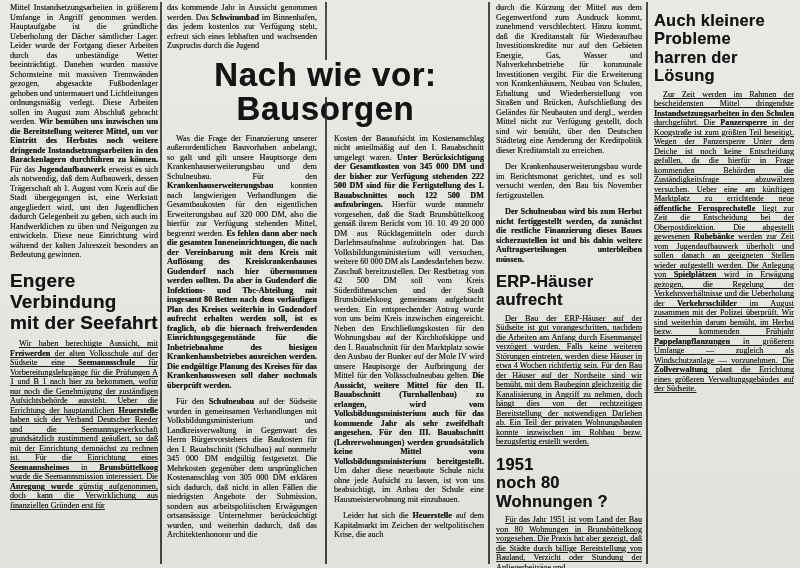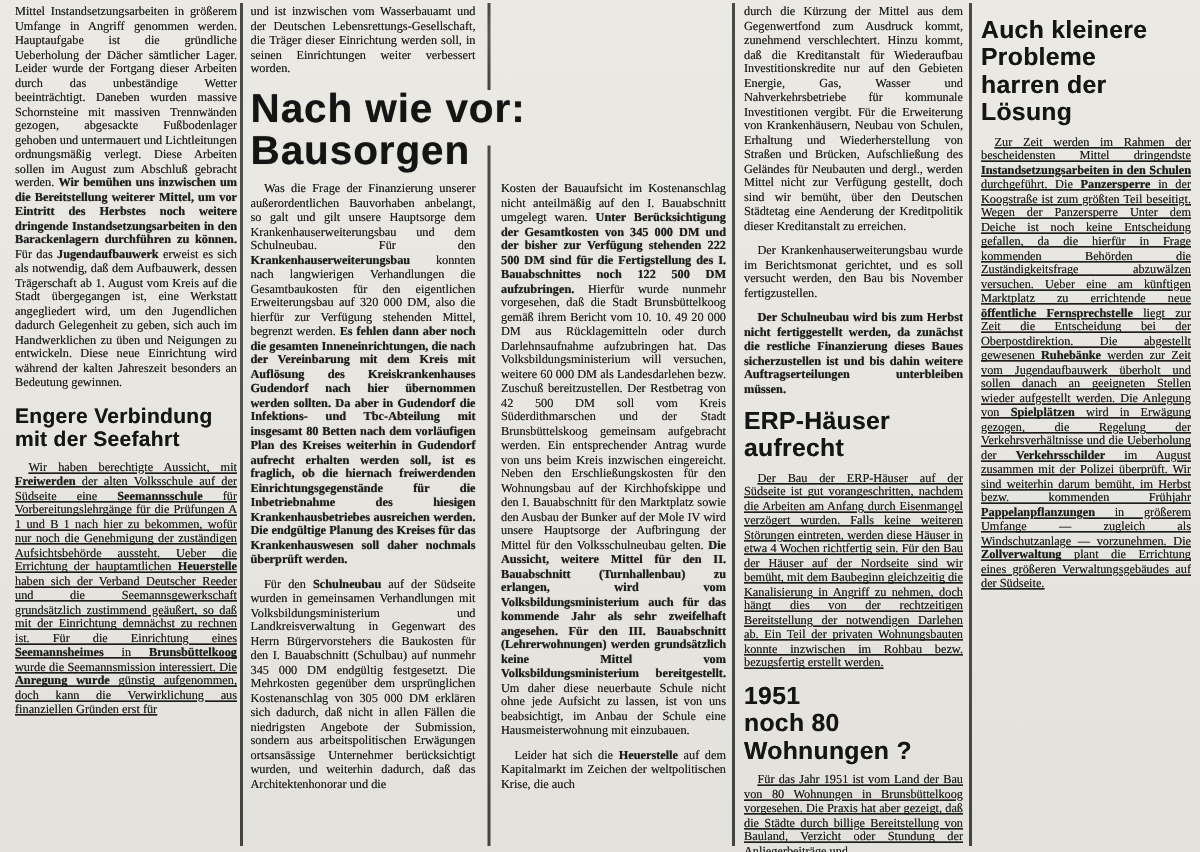--- a/index.html
+++ b/index.html
@@ -33,25 +33,25 @@
   }
   .para.indent { text-indent:9px; }
   .para + .para { margin-top:7px; }
   .headline + .para { margin-top:0;text-decoration:underline; }
   .headline {
     font-family:"Liberation Sans", sans-serif; font-weight:bold;
     text-align:left; color:#151515; line-height:1.12;
     letter-spacing:0.2px; margin:10px 0 6px;
     text-shadow:0 0 0.4px rgba(15,15,15,0.6);
   }
-  .headline.small  { font-size:14px; }
+  .headline.small  { font-size:19px; }
   .headline.medium { font-size:16.5px; margin:8px 0 5px; }
   .main-headline {
     font-family:"Liberation Sans", sans-serif; font-weight:bold;
-    font-size:27px; letter-spacing:0.6px; 
+    font-size:33px; letter-spacing:0.6px; text-align:center;
     color:#141414; margin:7px 0 7px; line-height:1.05;
     text-shadow:0 0 0.5px rgba(10,10,10,0.6);
   }
   .vrule {
     position:absolute; width:1.5px;
     background:linear-gradient(180deg,#2c2c2c 0%, #3d3d3d 40%, #262626 100%);
     opacity:0.85;
   }
   #rule-1  { left:160px; top:2px;  height:562px; }
   #rule-2a { left:325px; top:2px;  height:58px;  }
@@ -67,21 +67,21 @@
 
   <div class="col" id="col1">
       <p class="para">Mittel Instandsetzungsarbeiten in größerem Umfange in Angriff genommen werden. Hauptaufgabe ist die gründliche Ueberholung der Dächer sämtlicher Lager. Leider wurde der Fortgang dieser Arbeiten durch das unbeständige Wetter beeinträchtigt. Daneben wurden massive Schornsteine mit massiven Trennwänden gezogen, abgesackte Fußbodenlager gehoben und untermauert und Lichtleitungen ordnungsmäßig verlegt. Diese Arbeiten sollen im August zum Abschluß gebracht werden. <b>Wir bemühen uns inzwischen um die Bereitstellung weiterer Mittel, um vor Eintritt des Herbstes noch weitere dringende Instandsetzungsarbeiten in den Barackenlagern durchführen zu können.</b> Für das <b>Jugendaufbauwerk</b> erweist es sich als notwendig, daß dem Aufbauwerk, dessen Trägerschaft ab 1. August vom Kreis auf die Stadt übergegangen ist, eine Werkstatt angegliedert wird, um den Jugendlichen dadurch Gelegenheit zu geben, sich auch im Handwerklichen zu üben und Neigungen zu entwickeln. Diese neue Einrichtung wird während der kalten Jahreszeit besonders an Bedeutung gewinnen.</p>
       <h2 class="headline small">Engere Verbindung<br>mit der Seefahrt</h2>
       <p class="para indent">Wir haben berechtigte Aussicht, mit <b>Freiwerden</b> der alten Volksschule auf der Südseite eine <b>Seemannsschule</b> für Vorbereitungslehrgänge für die Prüfungen A 1 und B 1 nach hier zu bekommen, wofür nur noch die Genehmigung der zuständigen Aufsichtsbehörde aussteht. Ueber die Errichtung der hauptamtlichen <b>Heuerstelle</b> haben sich der Verband Deutscher Reeder und die Seemannsgewerkschaft grundsätzlich zustimmend geäußert, so daß mit der Einrichtung demnächst zu rechnen ist. Für die Einrichtung eines <b>Seemannsheimes</b> in <b>Brunsbüttelkoog</b> wurde die Seemannsmission interessiert. Die <b>Anregung wurde</b> günstig aufgenommen, doch kann die Verwirklichung aus finanziellen Gründen erst für</p>
     </div>
 
   <div class="mid">
     <div class="mid-row">
       <div class="half">
-          <p class="para">und ist inzwischen vom Wasserbauamt und der Deutschen Lebensrettungs-Gesellschaft, die Träger dieser Einrichtung werden soll, in seinen Einrichtungen weiter verbessert worden.</p>
+          <p class="para">das kommende Jahr in Aussicht genommen werden. Das <b>Schwimmbad</b> im Binnenhafen, das jedem kostenlos zur Verfügung steht, erfreut sich eines lebhaften und wachsenden Zuspruchs durch die Jugend</p>
         </div>
     </div>
     <h1 class="main-headline">Nach wie vor: Bausorgen</h1>
     <div class="mid-row">
       <div class="half">
           <p class="para indent">Was die Frage der Finanzierung unserer außerordentlichen Bauvorhaben anbelangt, so galt und gilt unsere Hauptsorge dem Krankenhauserweiterungsbau und dem Schulneubau. Für den <b>Krankenhauserweiterungsbau</b> konnten nach langwierigen Verhandlungen die Gesamtbaukosten für den eigentlichen Erweiterungsbau auf 320 000 DM, also die hierfür zur Verfügung stehenden Mittel, begrenzt werden. <b>Es fehlen dann aber noch die gesamten Inneneinrichtungen, die nach der Vereinbarung mit dem Kreis mit Auflösung des Kreiskrankenhauses Gudendorf nach hier übernommen werden sollten. Da aber in Gudendorf die Infektions- und Tbc-Abteilung mit insgesamt 80 Betten nach dem vorläufigen Plan des Kreises weiterhin in Gudendorf aufrecht erhalten werden soll, ist es fraglich, ob die hiernach freiwerdenden Einrichtungsgegenstände für die Inbetriebnahme des hiesigen Krankenhausbetriebes ausreichen werden. Die endgültige Planung des Kreises für das Krankenhauswesen soll daher nochmals überprüft werden.</b></p>
           <p class="para indent">Für den <b>Schulneubau</b> auf der Südseite wurden in gemeinsamen Verhandlungen mit Volksbildungsministerium und Landkreisverwaltung in Gegenwart des Herrn Bürgervorstehers die Baukosten für den I. Bauabschnitt (Schulbau) auf nunmehr 345 000 DM endgültig festgesetzt. Die Mehrkosten gegenüber dem ursprünglichen Kostenanschlag von 305 000 DM erklären sich dadurch, daß nicht in allen Fällen die niedrigsten Angebote der Submission, sondern aus arbeitspolitischen Erwägungen ortsansässige Unternehmer berücksichtigt wurden, und weiterhin dadurch, daß das Architektenhonorar und die</p>
         </div>
       <div class="half">
           <p class="para">Kosten der Bauaufsicht im Kostenanschlag nicht anteilmäßig auf den I. Bauabschnitt umgelegt waren. <b>Unter Berücksichtigung der Gesamtkosten von 345 000 DM und der bisher zur Verfügung stehenden 222 500 DM sind für die Fertigstellung des I. Bauabschnittes noch 122 500 DM aufzubringen.</b> Hierfür wurde nunmehr vorgesehen, daß die Stadt Brunsbüttelkoog gemäß ihrem Bericht vom 10. 10. 49 20 000 DM aus Rücklagemitteln oder durch Darlehnsaufnahme aufzubringen hat. Das Volksbildungsministerium will versuchen, weitere 60 000 DM als Landesdarlehen bezw. Zuschuß bereitzustellen. Der Restbetrag von 42 500 DM soll vom Kreis Süderdithmarschen und der Stadt Brunsbüttelskoog gemeinsam aufgebracht werden. Ein entsprechender Antrag wurde von uns beim Kreis inzwischen eingereicht. Neben den Erschließungskosten für den Wohnungsbau auf der Kirchhofskippe und den I. Bauabschnitt für den Marktplatz sowie den Ausbau der Bunker auf der Mole IV wird unsere Hauptsorge der Aufbringung der Mittel für den Volksschulneubau gelten. <b>Die Aussicht, weitere Mittel für den II. Bauabschnitt (Turnhallenbau) zu erlangen, wird vom Volksbildungsministerium auch für das kommende Jahr als sehr zweifelhaft angesehen. Für den III. Bauabschnitt (Lehrerwohnungen) werden grundsätzlich keine Mittel vom Volksbildungsministerium bereitgestellt.</b> Um daher diese neuerbaute Schule nicht ohne jede Aufsicht zu lassen, ist von uns beabsichtigt, im Anbau der Schule eine Hausmeisterwohnung mit einzubauen.</p>

